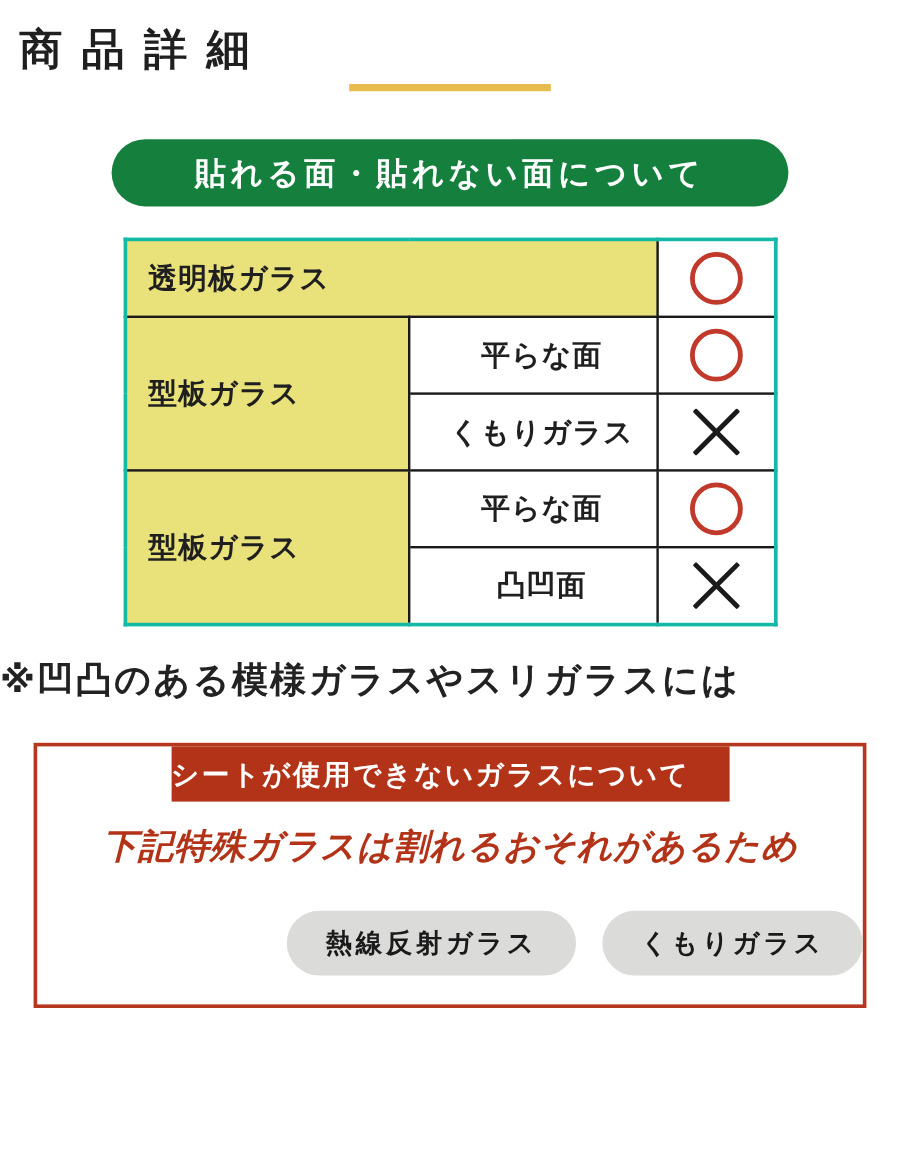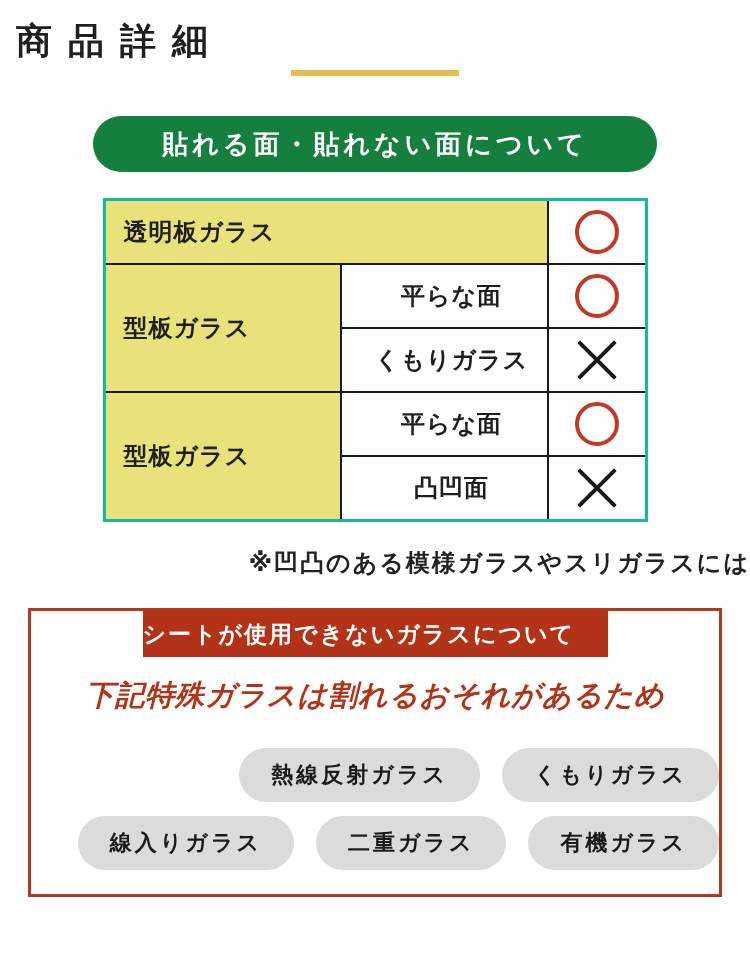--- a/index.html
+++ b/index.html
@@ -49,22 +49,22 @@
   .mark-cross { position:relative; width:42px; height:42px; }
   .mark-cross::before, .mark-cross::after {
     content:""; position:absolute; left:-5px; top:50%; margin-top:-2px;
     width:52px; height:4px; background:#1a1a1a; border-radius:1px;
   }
   .mark-cross::before { transform:rotate(45deg); }
   .mark-cross::after  { transform:rotate(-45deg); }
 
   
   .surface-note {
-    margin:20px auto 0; text-align:right;
-    font-size:24px; font-weight:bold; letter-spacing:2px;
+    margin:20px auto 0; text-align:left;
+    font-size:30px; font-weight:bold; letter-spacing:2px;
     line-height:1.75; color:#222222;
   }
 
   
   .warning-box {
     width:694px; margin:24px auto 0; box-sizing:border-box;
     border:3px solid #B5371F; background:#ffffff; padding-bottom:24px;
   }
   .warning-header {
     width:465px; height:46px; margin:0 auto;
@@ -139,20 +139,15 @@
 
   <div class="warning-box">
     <div class="warning-header">シートが使用できないガラスについて</div>
     <p class="warning-text">
       <span>下記特殊ガラスは割れるおそれがあるため</span><br>
     </p>
     <div class="tag-row tag-row-first">
       <span class="glass-tag">熱線反射ガラス</span>
       <span class="glass-tag">くもりガラス</span>
     </div>
-    <div class="tag-row tag-row-second">
-      <span class="glass-tag">線入りガラス</span>
-      <span class="glass-tag">二重ガラス</span>
-      <span class="glass-tag">有機ガラス</span>
-    </div>
   </div>
 
 </div>
 
 </body></html>

